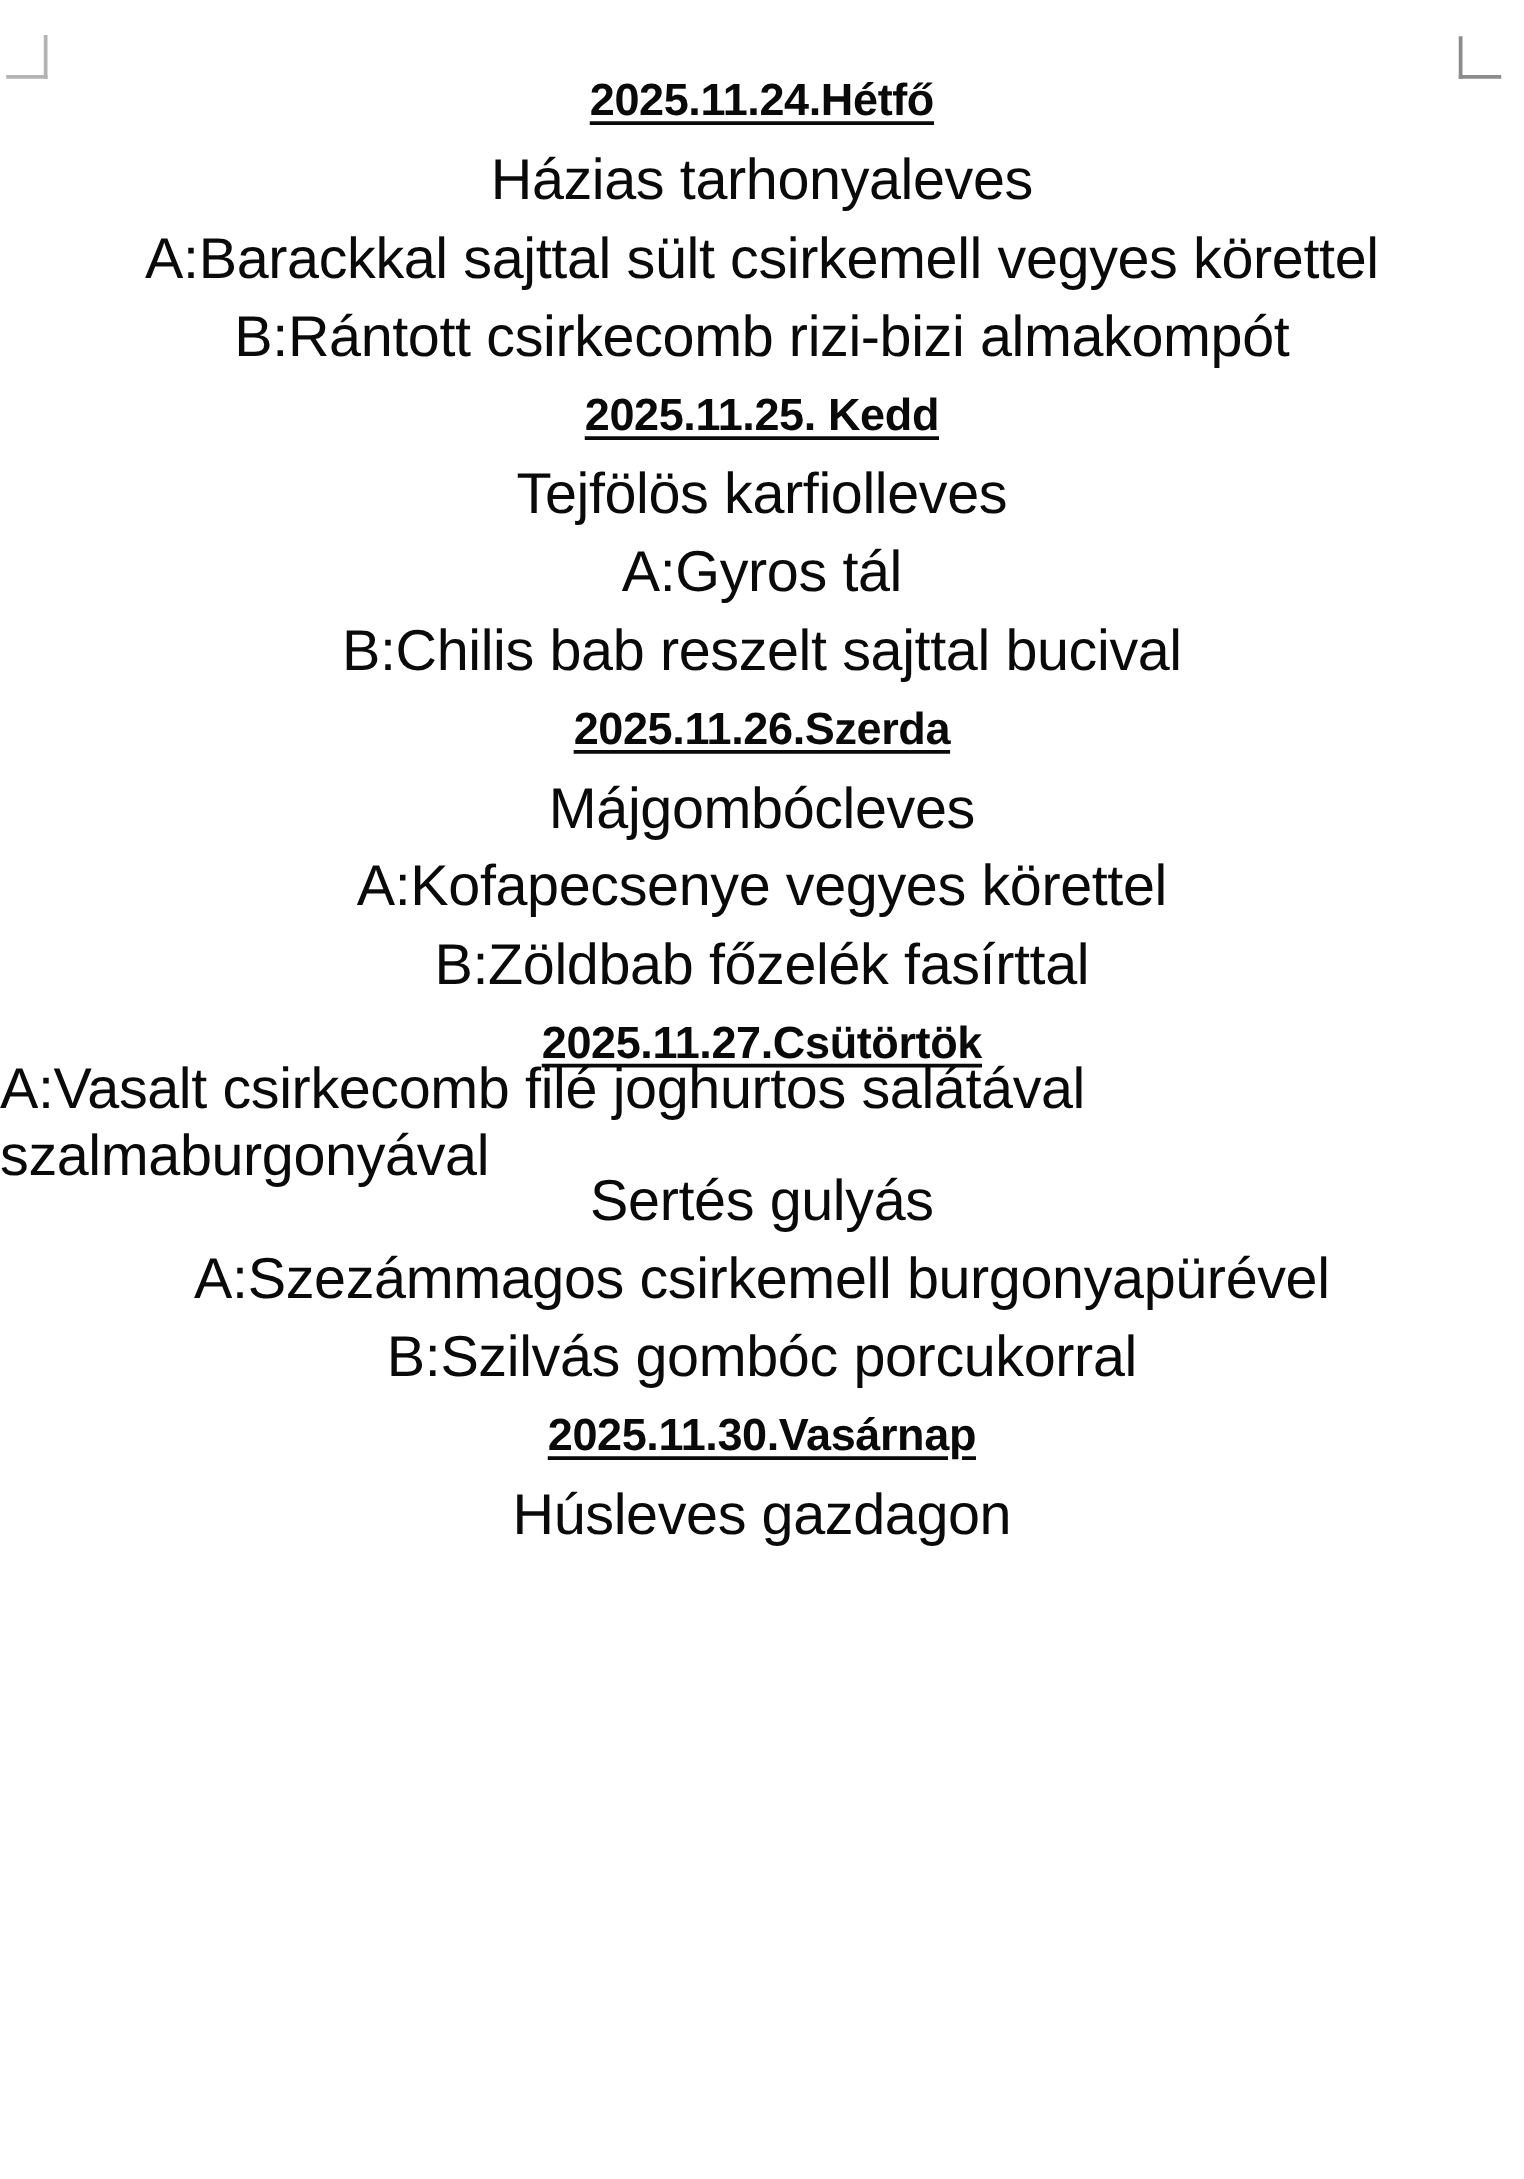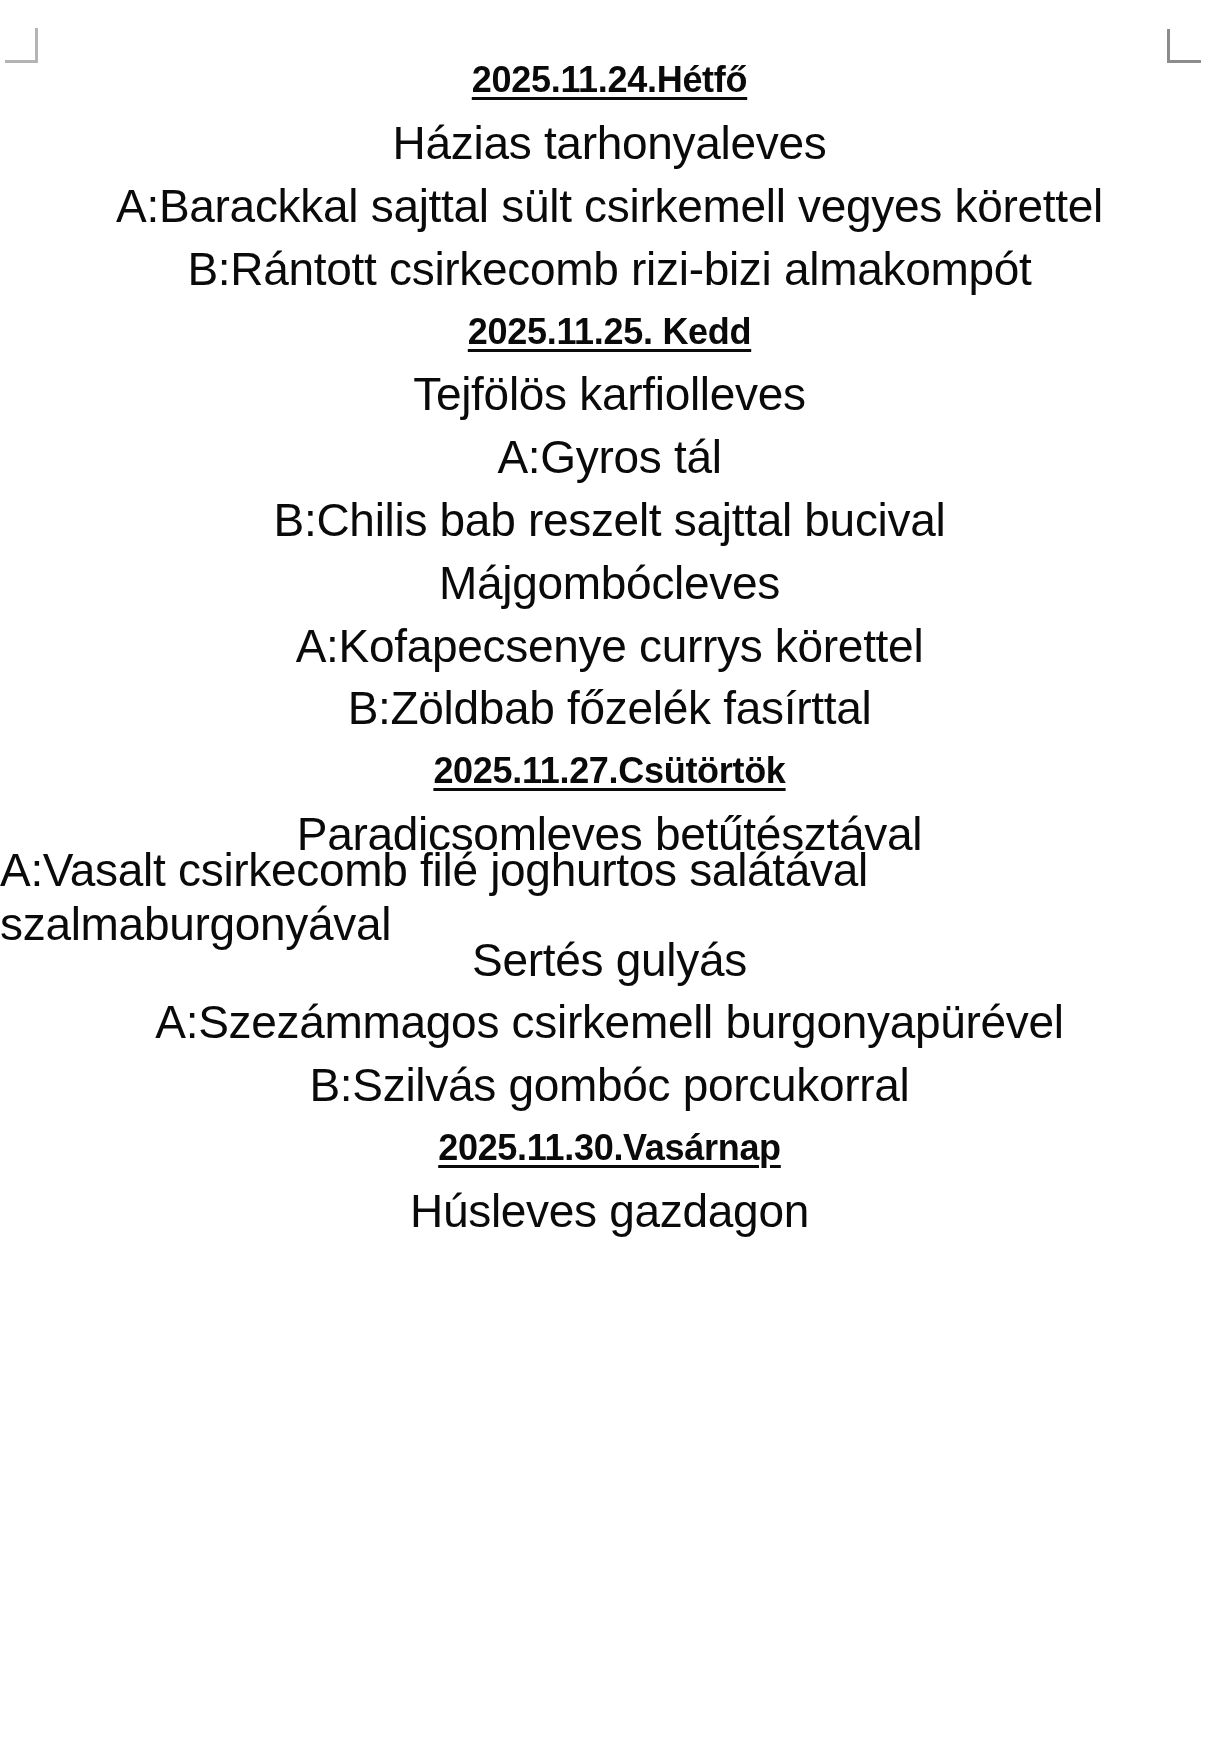--- a/index.html
+++ b/index.html
@@ -76,28 +76,28 @@
     </section>
 
     <section class="day">
       <h2 class="line date">2025.11.25. Kedd</h2>
       <p class="line">Tejfölös karfiolleves</p>
       <p class="line">A:Gyros tál</p>
       <p class="line">B:Chilis bab reszelt sajttal bucival</p>
     </section>
 
     <section class="day">
+      <h2 class="line date">2025.11.26.Szerda</h2>
       <p class="line">Májgombócleves</p>
-      <p class="line">A:Kofapecsenye currys körettel</p>
+      <p class="line">A:Kofapecsenye vegyes körettel</p>
       <p class="line">B:Zöldbab főzelék fasírttal</p>
     </section>
 
     <section class="day">
       <h2 class="line date">2025.11.27.Csütörtök</h2>
-      <p class="line">Paradicsomleves betűtésztával</p>
       <p class="line">A:Vasalt csirkecomb filé joghurtos salátával szalmaburgonyával</p>
     </section>
 
     <section class="day">
       <p class="line">Sertés gulyás</p>
       <p class="line">A:Szezámmagos csirkemell burgonyapürével</p>
       <p class="line">B:Szilvás gombóc porcukorral</p>
     </section>
 
 

